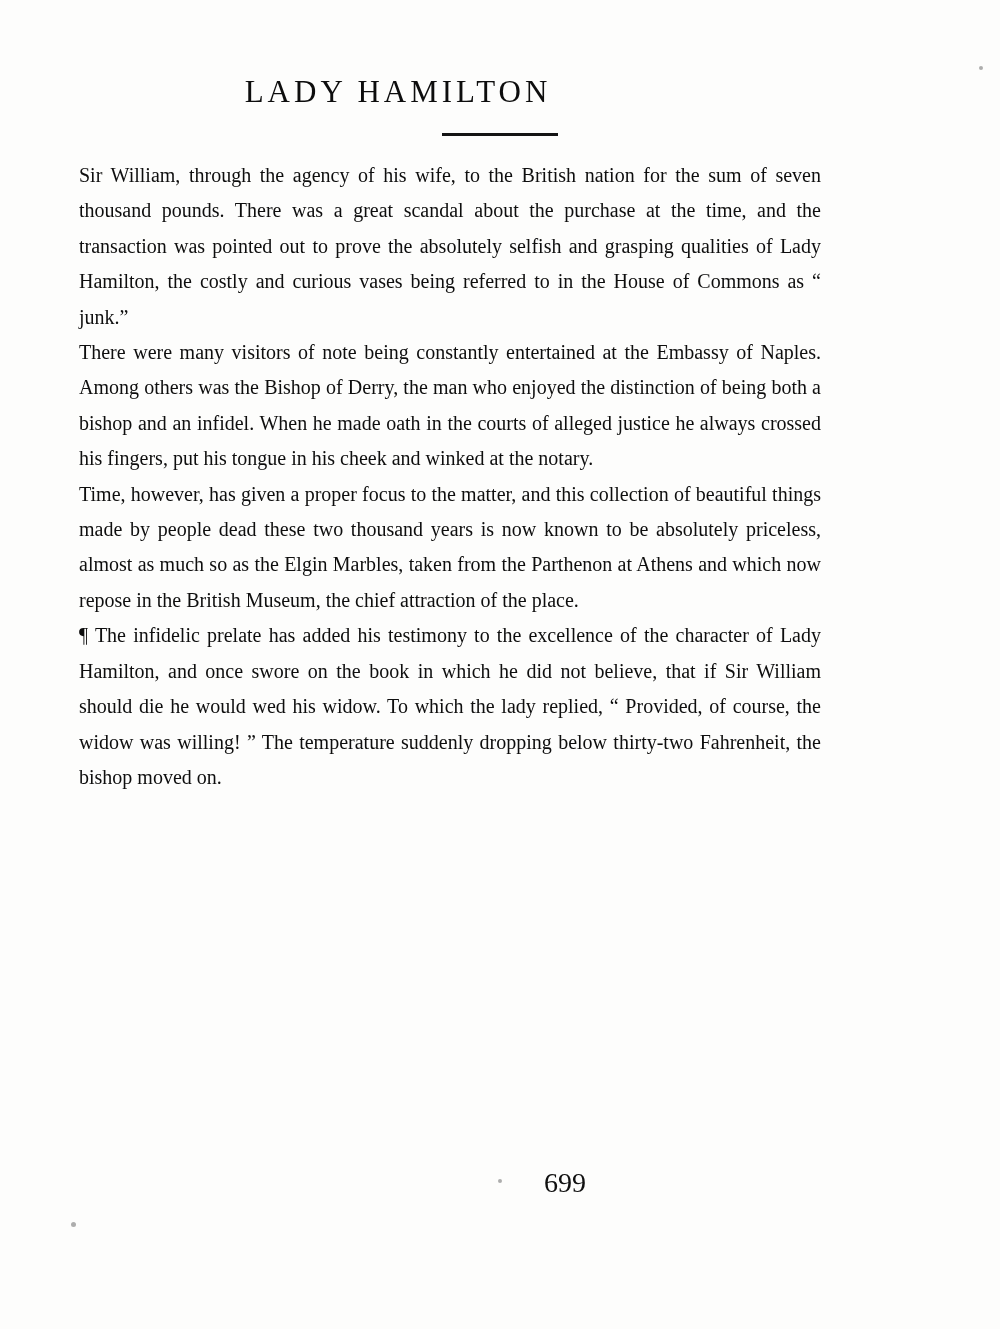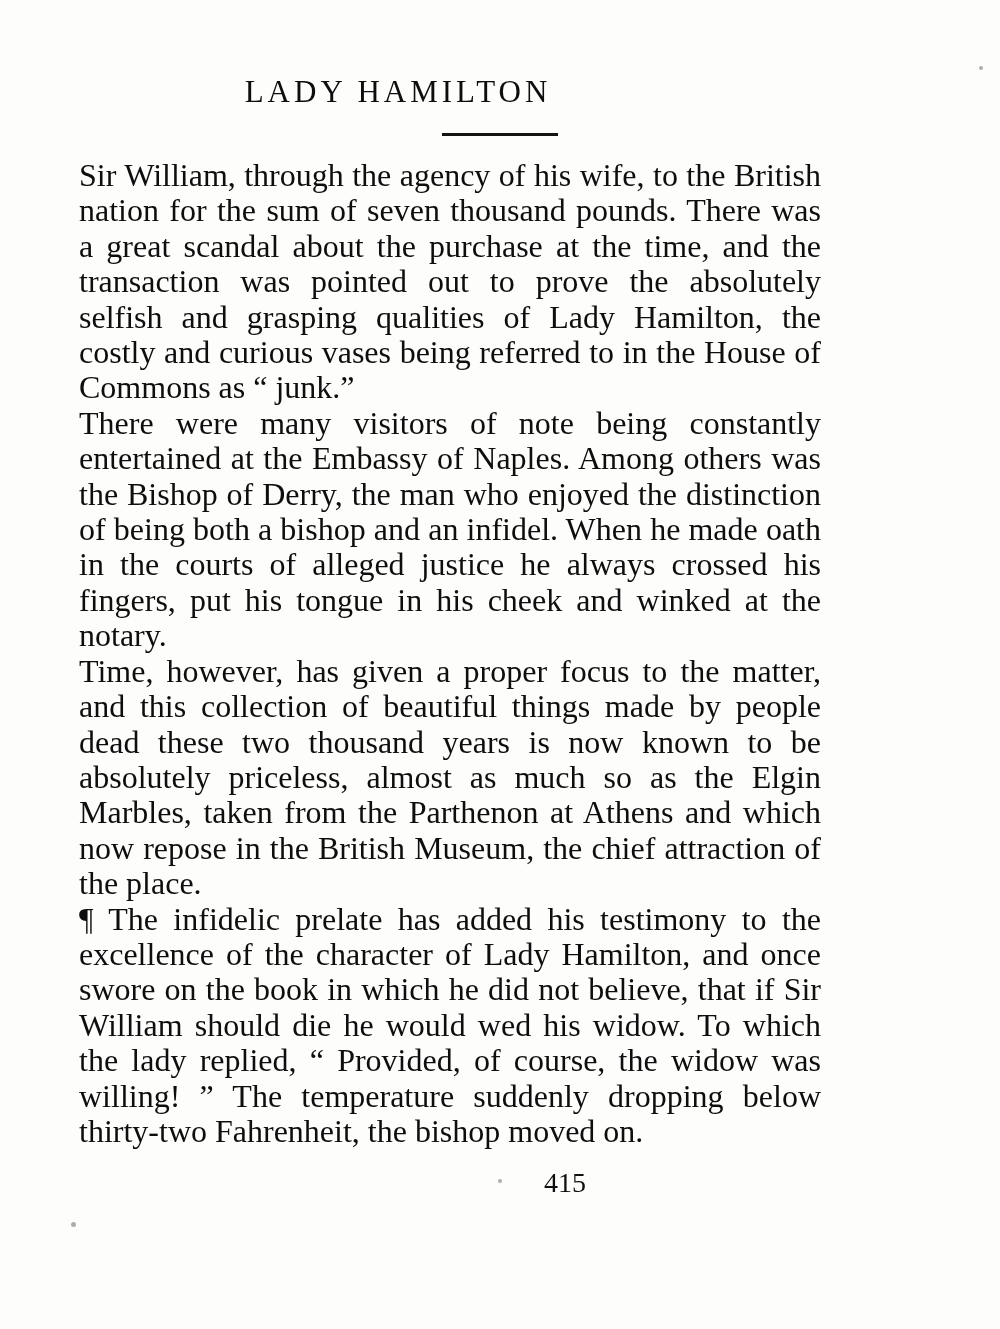--- a/index.html
+++ b/index.html
@@ -45,21 +45,21 @@
   }
   .text-block {
     position: absolute;
     left: 79px;
     top: 158px;
     width: 742px;
   }
   p.para {
     margin: 0;
     padding: 0;
-    font-size: 32px;
+    font-size: 20px;
     line-height: 35.4px;
     text-align: justify;
     text-justify: inter-word;
     color: #0e0e0e;
     font-family: "Liberation Serif", serif;
   }
   p.para:last-of-type {
     text-align: justify;
   }
   .folio {
@@ -91,18 +91,18 @@
   <div class="running-head">LADY HAMILTON</div>
   <div class="head-rule"></div>
 
   <div class="text-block">
     <p class="para">Sir William, through the agency of his wife, to the British nation for the sum of seven thousand pounds. There was a great scandal about the purchase at the time, and the transaction was pointed out to prove the absolutely selfish and grasping qualities of Lady Hamilton, the costly and curious vases being referred to in the House of Commons as “ junk.”</p>
     <p class="para">There were many visitors of note being constantly entertained at the Embassy of Naples. Among others was the Bishop of Derry, the man who enjoyed the distinction of being both a bishop and an infidel. When he made oath in the courts of alleged justice he always crossed his fingers, put his tongue in his cheek and winked at the notary.</p>
     <p class="para">Time, however, has given a proper focus to the matter, and this collection of beautiful things made by people dead these two thousand years is now known to be absolutely priceless, almost as much so as the Elgin Marbles, taken from the Parthenon at Athens and which now repose in the British Museum, the chief attraction of the place.</p>
     <p class="para">¶ The infidelic prelate has added his testimony to the excellence of the character of Lady Hamilton, and once swore on the book in which he did not believe, that if Sir William should die he would wed his widow. To which the lady replied, “ Provided, of course, the widow was willing! ” The temperature suddenly dropping below thirty-two Fahrenheit, the bishop moved on.</p>
   </div>
 
-  <div class="folio"><span>415</span></div>
+  <div class="folio"><span>699</span></div>
 
   <div class="speck s1"></div>
   <div class="speck s2"></div>
   <div class="speck s3"></div>
 </div>
 
 </body></html>

